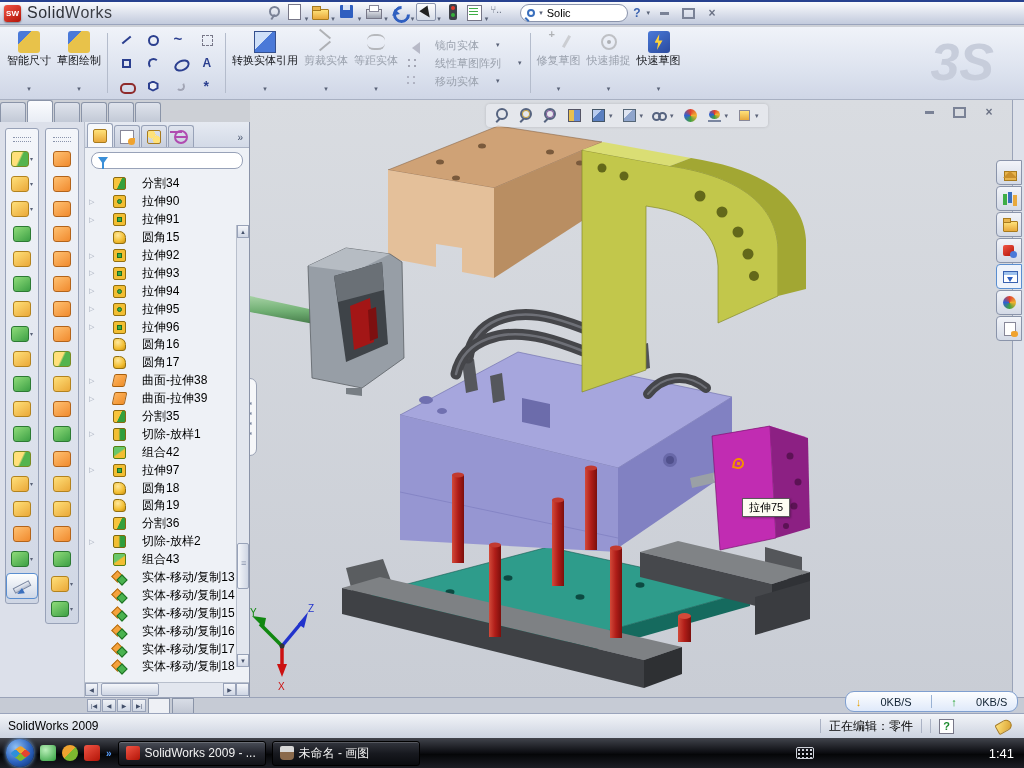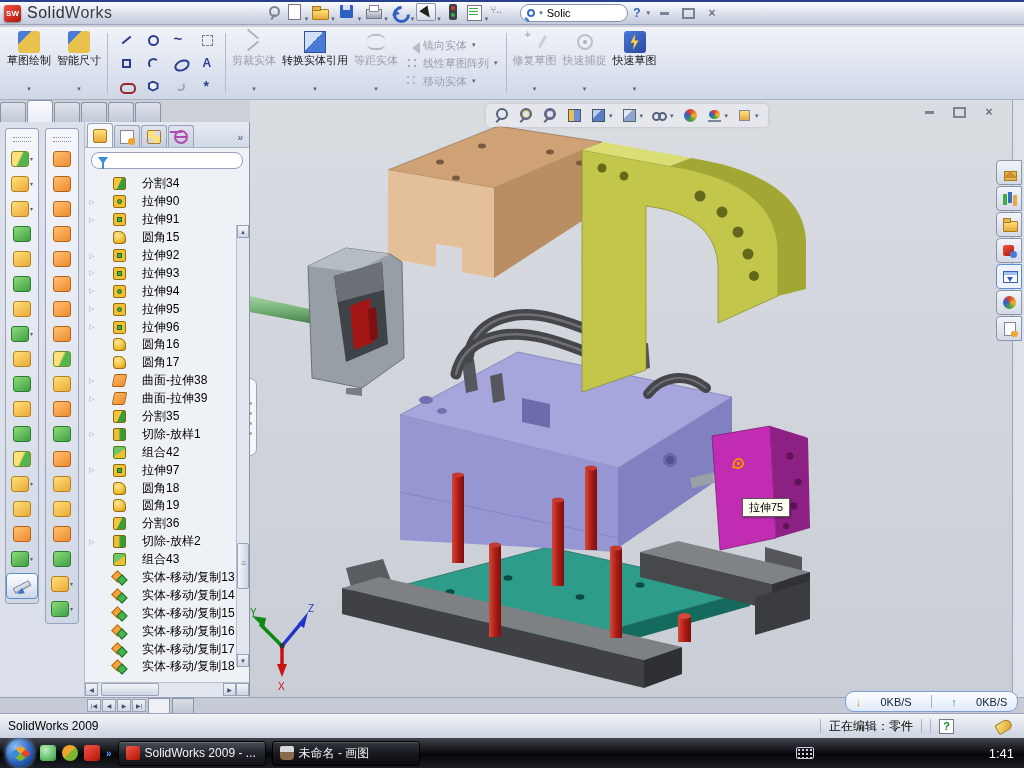--- a/index.html
+++ b/index.html
@@ -32,21 +32,21 @@
 .bigbtn .bic{width:22px;height:22px;flex:0 0 22px}
 .bigbtn.disabled{color:#9aa1ad}
 .bigbtn.disabled .bic{opacity:.45;filter:grayscale(1)}
 .bigbtn .dda{margin-top:auto}
 .cb-sep{width:1px;background:#b4bccc;margin:4px 3px}
 #sketchgrid{display:grid;grid-template-columns:repeat(4,26px);grid-auto-rows:22px;align-content:center;gap:1px;padding:0 2px}
 .sgb{display:flex;align-items:center;justify-content:center;gap:1px;border-radius:2px}
 .sgb .sic{width:13px;height:13px;position:relative}
 .sgb.disabled{opacity:.45}
 #stacktrio{display:flex;flex-direction:column;justify-content:center;gap:3px;padding:0 4px}
-.strow{display:flex;align-items:center;gap:4px;color:#9aa1ad;font-size:11px;white-space:nowrap}
+.strow{display:flex;align-items:center;gap:16px;color:#9aa1ad;font-size:11px;white-space:nowrap}
 .strow .sic{width:14px;height:14px;position:relative;opacity:.5}
 #ds-mark{margin-left:auto;font-size:52px;font-style:italic;color:#c7cddb;line-height:66px;padding-right:26px;font-weight:bold}
 
 
 .sic,.bic{display:inline-block;position:relative}
 .ic-line::before{content:"";position:absolute;left:1px;top:5px;width:11px;height:2px;background:#2b3f8f;transform:rotate(-40deg)}
 .ic-circle::before{content:"";position:absolute;inset:1px;border:2px solid #2b3f8f;border-radius:50%}
 .ic-spline::before{content:"~";position:absolute;left:0;top:-4px;font-size:15px;font-weight:bold;color:#2b3f8f}
 .ic-lasso::before{content:"";position:absolute;inset:1px;border:1px dashed #778}
 .ic-rect::before{content:"";position:absolute;inset:2px;border:2px solid #2b3f8f}
@@ -277,26 +277,26 @@
   <span id="helpbtn">?</span>
   <span class="dda">▾</span>
   <span class="winbtn wb-min"></span>
   <span class="winbtn wb-res"></span>
   <span class="winbtn">×</span>
 </div>
 
 <div id="commandbar" class="abs">
   <div class="bigbtn dd" style="">
     <span class="bic ic-pencil"></span>
-    <span>草图绘制</span>
+    <span>智能尺寸</span>
     <span class="dda">▾</span>
   </div>
     <div class="bigbtn dd" style="">
     <span class="bic ic-pencil"></span>
-    <span>智能尺寸</span>
+    <span>草图绘制</span>
     <span class="dda">▾</span>
   </div>
   <div class="cb-sep"></div>
   <div id="sketchgrid">
     <span class="sgb dd" style="" data-icon="line">
         <span class="sic ic-line"></span>
       </span>
       <span class="sgb dd" style="" data-icon="circle">
         <span class="sic ic-circle"></span>
       </span>
@@ -325,28 +325,28 @@
         <span class="sic ic-polygon"></span>
       </span>
       <span class="sgb dd disabled" style="" data-icon="sfillet">
         <span class="sic ic-sfillet"></span>
       </span>
       <span class="sgb" style="" data-icon="point">
         <span class="sic ic-point"></span>
       </span>
   </div>
   <div class="cb-sep"></div>
-  <div class="bigbtn dd disabled" style="" data-icon="trim">
+  <div class="bigbtn dd" style="" data-icon="cube">
+    <span class="bic ic-cube"></span>
+    <span>转换实体引用</span>
+    <span class="dda">▾</span>
+  </div>
+    <div class="bigbtn dd disabled" style="" data-icon="trim">
     <span class="bic ic-trim"></span>
     <span>剪裁实体</span>
-    <span class="dda">▾</span>
-  </div>
-    <div class="bigbtn dd" style="" data-icon="cube">
-    <span class="bic ic-cube"></span>
-    <span>转换实体引用</span>
     <span class="dda">▾</span>
   </div>
     <div class="bigbtn disabled" style="" data-icon="offset">
     <span class="bic ic-offset"></span>
     <span>等距实体</span>
     <span class="dda">▾</span>
   </div>
   <div id="stacktrio">
     <div class="strow disabled" style="" data-icon="mirror">
       <span class="sic ic-mirror"></span>
@@ -373,20 +373,21 @@
     <div class="bigbtn dd disabled" style="" data-icon="snap">
     <span class="bic ic-snap"></span>
     <span>快速捕捉</span>
     <span class="dda">▾</span>
   </div>
     <div class="bigbtn" style="" data-icon="qsketch">
     <span class="bic ic-qsketch"></span>
     <span>快速草图</span>
     <span class="dda">▾</span>
   </div>
+  <div id="ds-mark">3S</div>
 </div>
 
 <div id="tabrow" class="abs">
   <span class="cmtab" style=""></span>
     <span class="cmtab active" style=""></span>
     <span class="cmtab" style=""></span>
     <span class="cmtab" style=""></span>
     <span class="cmtab" style=""></span>
     <span class="cmtab dim" style=""></span>
 </div>

